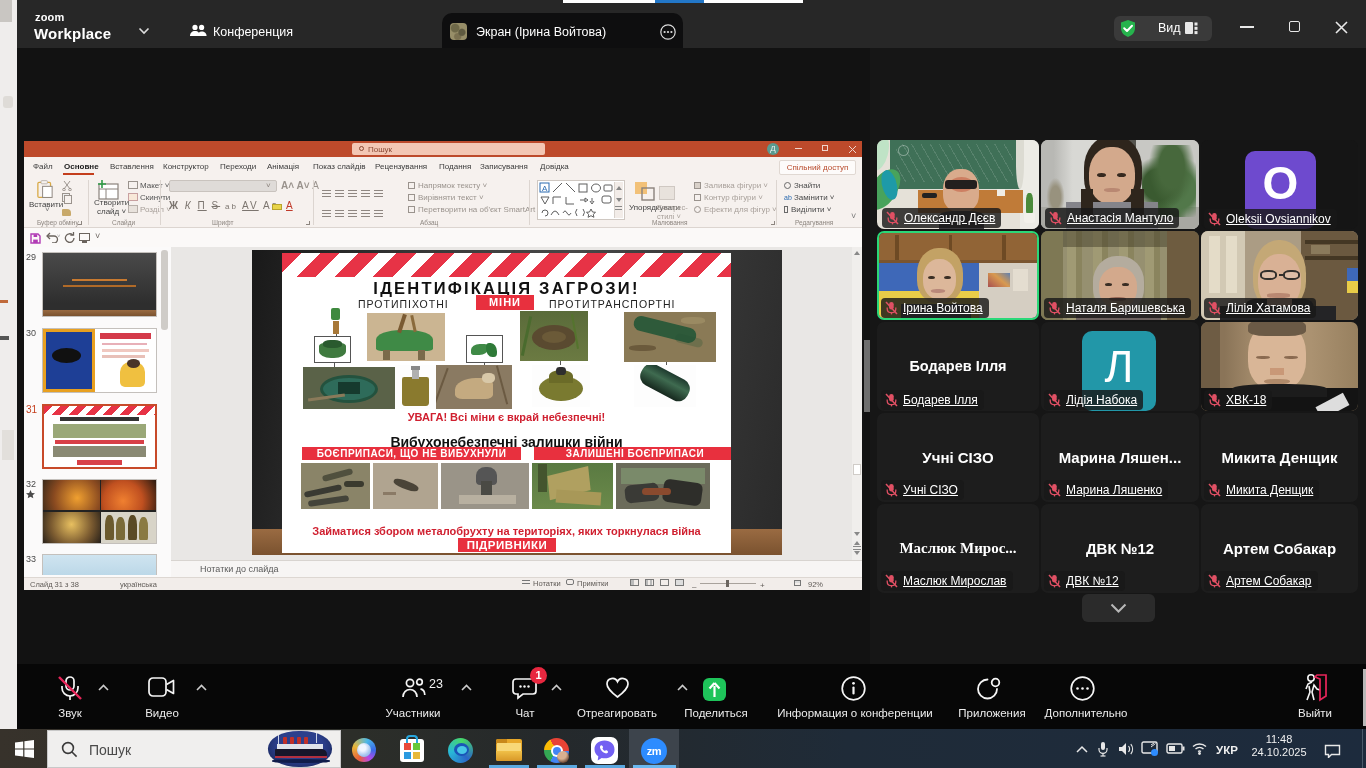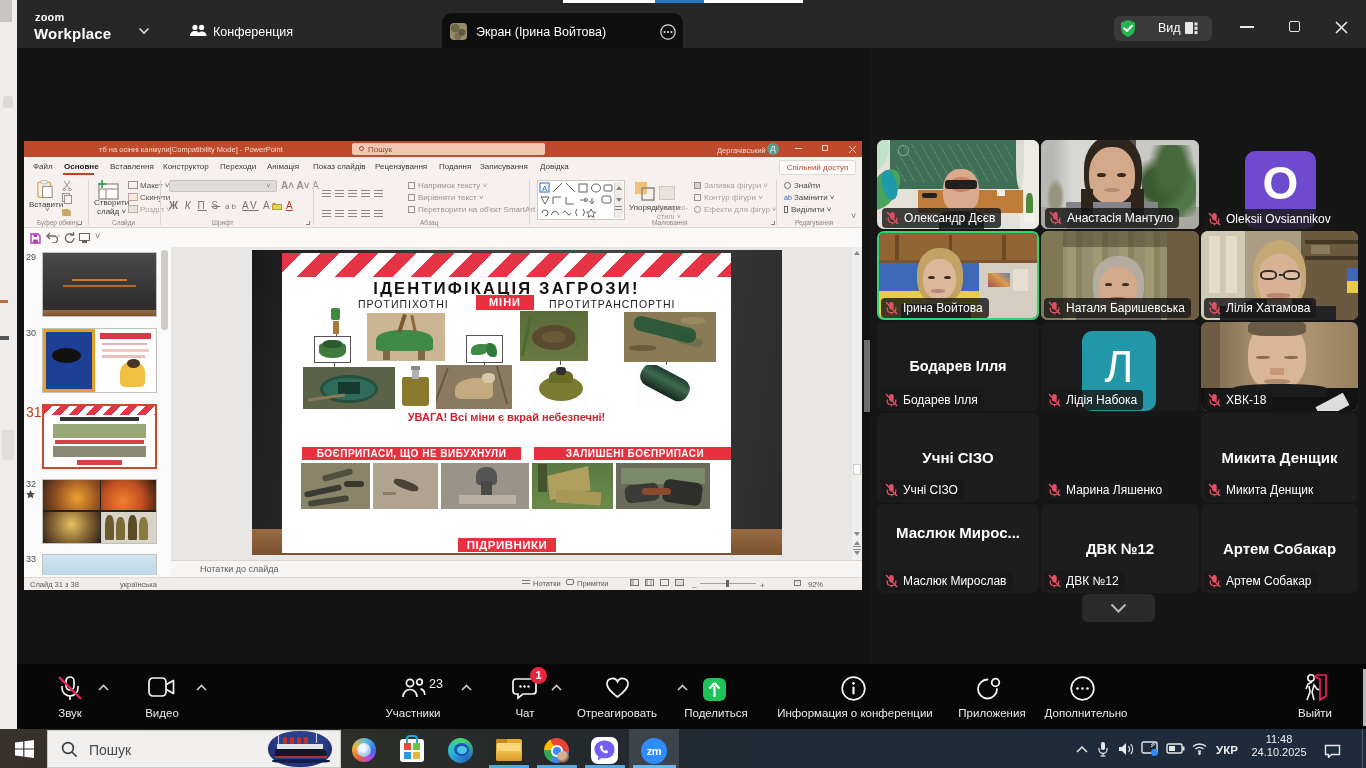--- a/index.html
+++ b/index.html
@@ -1,19 +1,19 @@
 <!DOCTYPE html>
 <html><head>
 <meta charset="utf-8">
 <style>
   * { margin:0; padding:0; box-sizing:border-box; }
   html,body { width:1366px; height:768px; overflow:hidden; background:#000; font-family:"Liberation Sans",sans-serif; }
   .abs { position:absolute; }
   #page { position:relative; width:1366px; height:768px; background:#000; }
-  .lbl { position:absolute; display:flex; align-items:center; height:20px; background:rgba(24,24,24,.82); border-radius:4px; padding:0 6px 0 4px; color:#fff; font-size:12px; white-space:nowrap; }
+  .lbl { position:absolute; display:flex; align-items:center; height:20px; background:rgba(24,24,24,.82); border-radius:4px; padding:0 6px 0 4px; color:#fff; font-size:12px; white-space:nowrap;text-decoration:underline; }
   .lbl svg { margin-right:5px; }
   .ctr-name { position:absolute; width:100%; text-align:center; color:#fff; font-weight:bold; font-size:15px; }
   .tile { position:absolute; overflow:hidden; background:#1d1d1d; border-radius:7px; }
   .tbarbtn { position:absolute; color:#ededed; font-size:11.5px; text-align:center; }
   .mi { display:inline-block; width:7px; height:7px; border:1px solid #9a938d; margin-right:3px; vertical-align:-1px; }
   .dl { position:absolute; width:4px; height:4px; border-right:1px solid #8d8680; border-bottom:1px solid #8d8680; }
   .li { display:inline-block; width:9px; height:7px; margin-right:4px; background:repeating-linear-gradient(#8f8781 0 1px, transparent 1px 3px); }
   .tri-u { width:0;height:0;border-left:3px solid transparent;border-right:3px solid transparent;border-bottom:4px solid #888; position:absolute; }
   .tri-d { width:0;height:0;border-left:3px solid transparent;border-right:3px solid transparent;border-top:4px solid #888; position:absolute; }
 </style>
@@ -67,24 +67,20 @@
 <div class="abs" style="left:1240px;top:26px;width:14px;height:1.6px;background:#e8e8e8;"></div>
 <div class="abs" style="left:1289px;top:21px;width:11px;height:11px;border:1.6px solid #e8e8e8;border-radius:2px;"></div>
 <svg class="abs" style="left:1335px;top:21px;" width="13" height="13" viewBox="0 0 13 13">
       <path d="M1 1 L12 12 M12 1 L1 12" stroke="#e8e8e8" stroke-width="1.6"></path>
     </svg>
 
 <div class="abs" style="left:17px;top:48px;width:853px;height:616px;background:#121212;"></div>
 <div class="abs" style="left:864px;top:340px;width:6px;height:72px;background:#6e6e6e;"></div>
 
 <div class="abs" style="left:24px;top:141px;width:838px;height:16px;background:#bd4a2b;"></div>
-<div class="abs" style="left:24px;top:145px;width:838px;height:9px;color:#f3d9cf;font-size:7.5px;">
-  <span style="position:absolute;left:75px;top:0;">тб на осінні канікули[Compatibility Mode]  -  PowerPoint</span>
-  <span style="position:absolute;left:693px;top:1px;">Дергачівський</span>
-</div>
 <div class="abs" style="left:352px;top:143px;width:193px;height:12px;background:#f3c7b4;border-radius:2px;"></div>
 <div class="abs" style="left:359px;top:146px;width:5px;height:5px;border:1px solid #8a4a35;border-radius:50%;"></div>
     <div class="abs" style="left:368px;top:145px;width:100px;color:#8a4a35;font-size:8px;">Пошук</div>
 <div class="abs" style="left:767px;top:143px;width:12px;height:12px;border-radius:50%;background:#5a9b90;color:#eee;font-size:8px;text-align:center;line-height:12px;">Д</div>
 <div class="abs" style="left:795px;top:148px;width:7px;height:1px;background:#f0d5cc;"></div>
 <div class="abs" style="left:822px;top:145px;width:6px;height:6px;border:1px solid #f0d5cc;"></div>
 <svg class="abs" style="left:849px;top:146px;" width="7" height="7" viewBox="0 0 7 7">
       <path d="M0 0 L7 7 M7 0 L0 7" stroke="#f0d5cc" stroke-width="1"></path>
     </svg>
 
@@ -239,21 +235,21 @@
 <div class="abs" style="left:42px;top:328px;width:115px;height:65px;background:#fff;border:1px solid #c4c0bc;">
   <div style="position:absolute;left:0;top:0;width:46%;height:100%;background:#1e3f96;border:3px solid #e8a020;"></div>
   <div style="position:absolute;left:8%;top:30%;width:26%;height:24%;background:#111;border-radius:50%;"></div>
   <div style="position:absolute;left:50%;top:6%;width:46%;height:10%;background:#d43a4a;"></div>
   <div style="position:absolute;left:52%;top:22%;width:40%;height:4%;background:#e8b0b8;"></div>
   <div style="position:absolute;left:52%;top:32%;width:42%;height:4%;background:#f0c8c0;"></div>
   <div style="position:absolute;left:52%;top:42%;width:38%;height:4%;background:#e8c0b8;"></div>
   <div style="position:absolute;left:68%;top:52%;width:22%;height:40%;background:#f0c040;border-radius:40% 40% 20% 20%;"></div>
   <div style="position:absolute;left:74%;top:48%;width:12%;height:14%;background:#4a3428;border-radius:50%;"></div>
 </div>
-<div class="abs" style="left:26px;top:404px;color:#c43e1c;font-size:14px;">31</div>
+<div class="abs" style="left:26px;top:404px;color:#c43e1c;font-size:10px;">31</div>
 <div class="abs" style="left:42px;top:404px;width:115px;height:65px;background:#fff;border:2px solid #c84a2a;">
   <div style="position:absolute;left:0;top:0;width:100%;height:14%;background:repeating-linear-gradient(135deg,#e73346 0 6px,#fff 6px 12px);"></div>
   <div style="position:absolute;left:14%;top:18%;width:72%;height:6%;background:#333;"></div>
   <div style="position:absolute;left:8%;top:30%;width:84%;height:22%;background:#9aa878;"></div>
   <div style="position:absolute;left:10%;top:56%;width:80%;height:6%;background:#d84048;"></div>
   <div style="position:absolute;left:8%;top:66%;width:84%;height:18%;background:#8a8a74;"></div>
   <div style="position:absolute;left:30%;top:88%;width:40%;height:8%;background:#d84048;"></div>
 </div>
 <div class="abs" style="left:26px;top:479px;color:#4a4a4a;font-size:9px;text-align:center;">32</div>
 <svg class="abs" style="left:26px;top:490px;" width="9" height="9" viewBox="0 0 10 10">
@@ -348,20 +344,21 @@
   <div style="position:absolute;left:250px;top:112px;width:58px;height:42px;background:#fdfdfd;overflow:hidden;">
     <div style="position:absolute;left:12%;top:25%;width:76%;height:60%;background:#7a7a30;border-radius:50%;"></div>
     <div style="position:absolute;left:30%;top:12%;width:40%;height:30%;background:#6b6b28;border-radius:50% 50% 0 0;"></div>
     <div style="position:absolute;left:42%;top:5%;width:16%;height:20%;background:#2e2e2e;border-radius:40%;"></div>
   </div>
   <div style="position:absolute;left:352px;top:112px;width:62px;height:42px;background:#fdfdfd;overflow:hidden;">
     <div style="position:absolute;left:8%;top:15%;width:84%;height:55%;background:linear-gradient(#1e3a2e,#3f6b50 40%,#16281e);border-radius:10px;transform:rotate(28deg);"></div>
   </div>
 
   <div style="position:absolute;left:0;top:158px;width:100%;text-align:center;color:#d02030;font-weight:bold;font-size:11px;">УВАГА! Всі міни є вкрай небезпечні!</div>
+  <div style="position:absolute;left:0;top:181px;width:100%;text-align:center;color:#111;font-weight:bold;font-size:14px;">Вибухонебезпечні залишки війни</div>
 
   <div style="position:absolute;left:20px;top:194px;width:219px;height:13px;background:#e8303e;color:#fff;font-weight:bold;font-size:10px;text-align:center;line-height:13px;letter-spacing:.5px;">БОЄПРИПАСИ, ЩО НЕ ВИБУХНУЛИ</div>
   <div style="position:absolute;left:252px;top:194px;width:202px;height:13px;background:#e8303e;color:#fff;font-weight:bold;font-size:10px;text-align:center;line-height:13px;letter-spacing:.5px;">ЗАЛИШЕНІ БОЄПРИПАСИ</div>
 
   <div style="position:absolute;left:19px;top:210px;width:69px;height:46px;background:#8a8468;overflow:hidden;">
     <div style="position:absolute;left:5%;top:55%;width:55%;height:14%;background:#3a3a32;transform:rotate(-12deg);border-radius:4px;"></div>
     <div style="position:absolute;left:10%;top:75%;width:60%;height:13%;background:#44443a;transform:rotate(-8deg);border-radius:4px;"></div>
     <div style="position:absolute;left:30%;top:20%;width:45%;height:12%;background:#50503e;transform:rotate(-15deg);border-radius:4px;"></div>
     <div style="position:absolute;left:62%;top:40%;width:30%;height:12%;background:#3a3a2e;border-radius:4px;"></div>
   </div>
@@ -379,20 +376,21 @@
     <div style="position:absolute;left:30%;top:60%;width:55%;height:28%;background:#a89858;transform:rotate(4deg);"></div>
     <div style="position:absolute;left:8%;top:2%;width:10%;height:60%;background:#44552e;"></div>
   </div>
   <div style="position:absolute;left:334px;top:210px;width:94px;height:46px;background:#6b6b5a;overflow:hidden;">
     <div style="position:absolute;left:5%;top:10%;width:90%;height:35%;background:#7a8a6a;"></div>
     <div style="position:absolute;left:10%;top:45%;width:36%;height:40%;background:#3a3a36;border-radius:6px;transform:rotate(-6deg);"></div>
     <div style="position:absolute;left:50%;top:40%;width:42%;height:50%;background:#2e2e2a;border-radius:6px;transform:rotate(8deg);"></div>
     <div style="position:absolute;left:28%;top:55%;width:30%;height:14%;background:#8a4a2e;border-radius:4px;"></div>
   </div>
 
+  <div style="position:absolute;left:0;top:272px;width:100%;text-align:center;color:#d02030;font-weight:bold;font-size:11px;">Займатися збором металобрухту на територіях, яких торкнулася війна</div>
   <div style="position:absolute;left:176px;top:285px;width:98px;height:14px;background:#e8303e;color:#fff;font-weight:bold;font-size:11.5px;text-align:center;line-height:14px;letter-spacing:.5px;">ПІДРИВНИКИ</div>
 </div>
 
 <div class="abs" style="left:852px;top:247px;width:10px;height:313px;background:#f0eeec;"></div>
 <div class="tri-u" style="left:854px;top:251px;"></div>
 <div class="abs" style="left:853px;top:464px;width:8px;height:11px;background:#fff;border:1px solid #d0ccc8;"></div>
 <div class="tri-d" style="left:854px;top:532px;"></div>
 <div class="tri-u" style="left:854px;top:541px;"></div>
     <div class="abs" style="left:853px;top:546px;width:8px;height:1px;background:#888;"></div>
 <div class="tri-d" style="left:854px;top:551px;"></div>
@@ -532,26 +530,29 @@
   <div style="position:absolute;left:44%;top:52%;width:9%;height:8%;background:#c99877;"></div>
   <div style="position:absolute;left:40%;top:64%;width:17%;height:6%;background:#b08a6a;border-radius:40%;"></div>
   <div style="position:absolute;left:0;top:74%;width:100%;height:26%;background:#131313;"></div>
   <div style="position:absolute;left:20%;top:70%;width:60%;height:14%;background:#1c1c1c;border-radius:40% 40% 0 0;"></div>
   <div style="position:absolute;left:74%;top:86%;width:20%;height:16%;background:#ddd;transform:rotate(-28deg);"></div>
 </div>
 
 <div class="tile" style="left:877px;top:413px;width:162px;height:89px;">
       <div class="ctr-name" style="top:36px;">Учні СІЗО</div>
     </div>
+<div class="tile" style="left:1041px;top:413px;width:158px;height:89px;">
+      <div class="ctr-name" style="top:36px;">Марина  Ляшен...</div>
+    </div>
 <div class="tile" style="left:1201px;top:413px;width:157px;height:89px;">
       <div class="ctr-name" style="top:36px;">Микита Денщик</div>
     </div>
 
 <div class="tile" style="left:877px;top:504px;width:162px;height:89px;">
-      <div class="ctr-name" style="top:20px;">Маслюк  Мирос...</div>
+      <div class="ctr-name" style="top:36px;font-family:Liberation Serif, serif;">Маслюк  Мирос...</div>
     </div>
 <div class="tile" style="left:1041px;top:504px;width:158px;height:89px;">
       <div class="ctr-name" style="top:36px;">ДВК №12</div>
     </div>
 <div class="tile" style="left:1201px;top:504px;width:157px;height:89px;">
       <div class="ctr-name" style="top:36px;">Артем Собакар</div>
     </div>
 
 <div class="abs" style="left:1082px;top:594px;width:73px;height:28px;background:#2b2b2b;border-radius:6px;"></div>
 <svg class="abs" style="left:1110px;top:603px;" width="17" height="11" viewBox="0 0 17 11">

